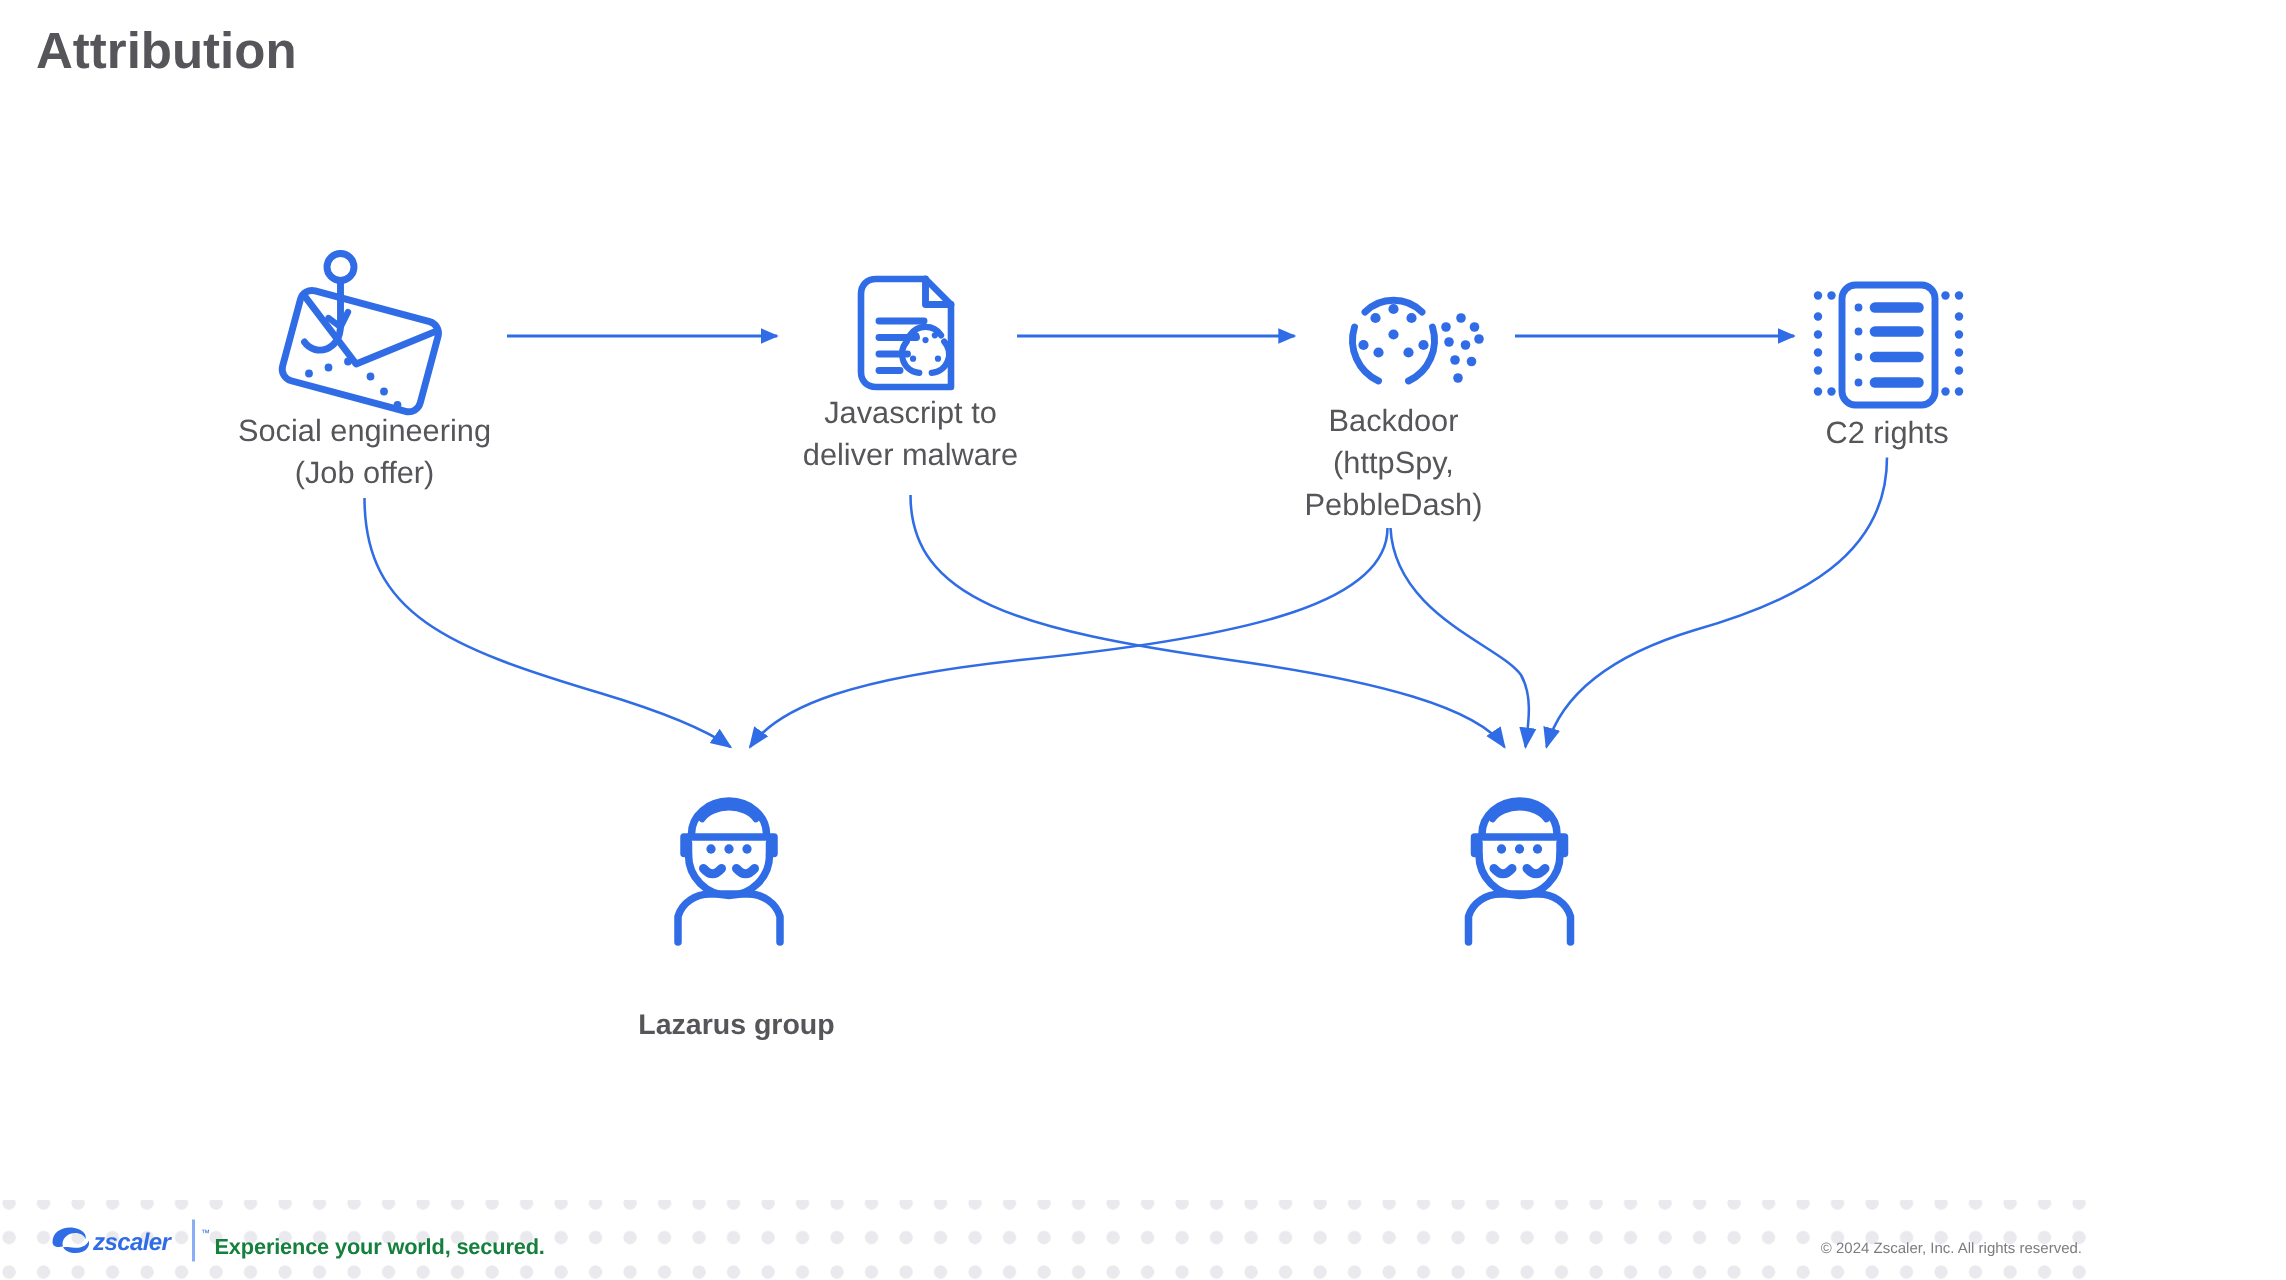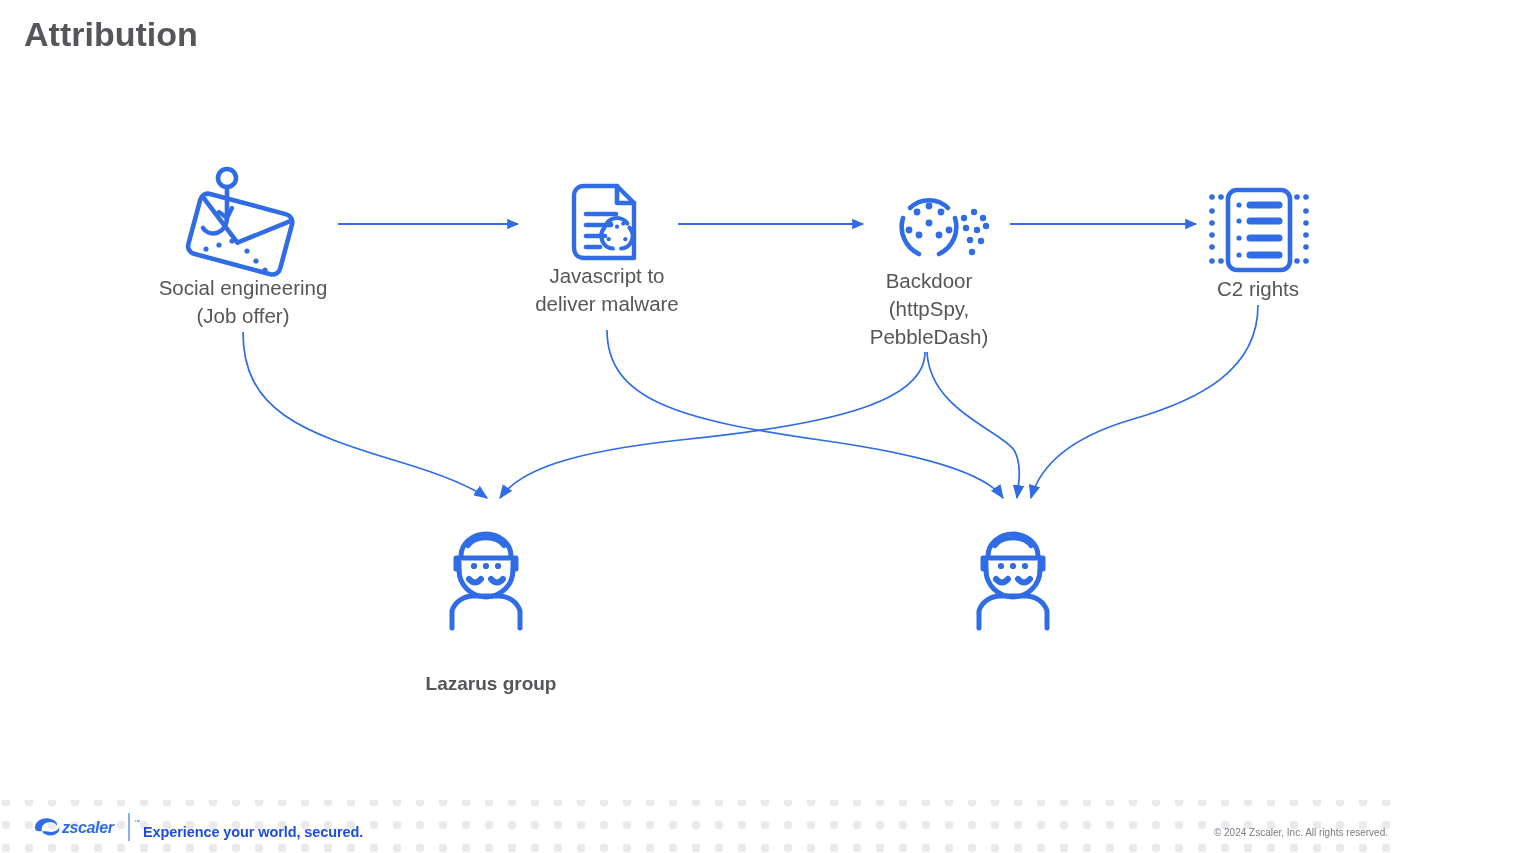--- a/index.html
+++ b/index.html
@@ -97,21 +97,21 @@
     width: 2px;
     height: 28px;
     background: #8aaef5;
   }
   .footer-tagline {
     position: absolute;
     left: 143px;
     top: 24px;
     font-size: 14.5px;
     font-weight: bold;
-    color: #1d4ed8;
+    color: #15803d;
     letter-spacing: -0.1px;
     font-family: "Liberation Sans", sans-serif;
   }
   .footer-copyright {
     position: absolute;
     right: 12px;
     top: 27px;
     font-size: 10px;
     color: #7b7b80;
     font-family: "Liberation Sans", sans-serif;

